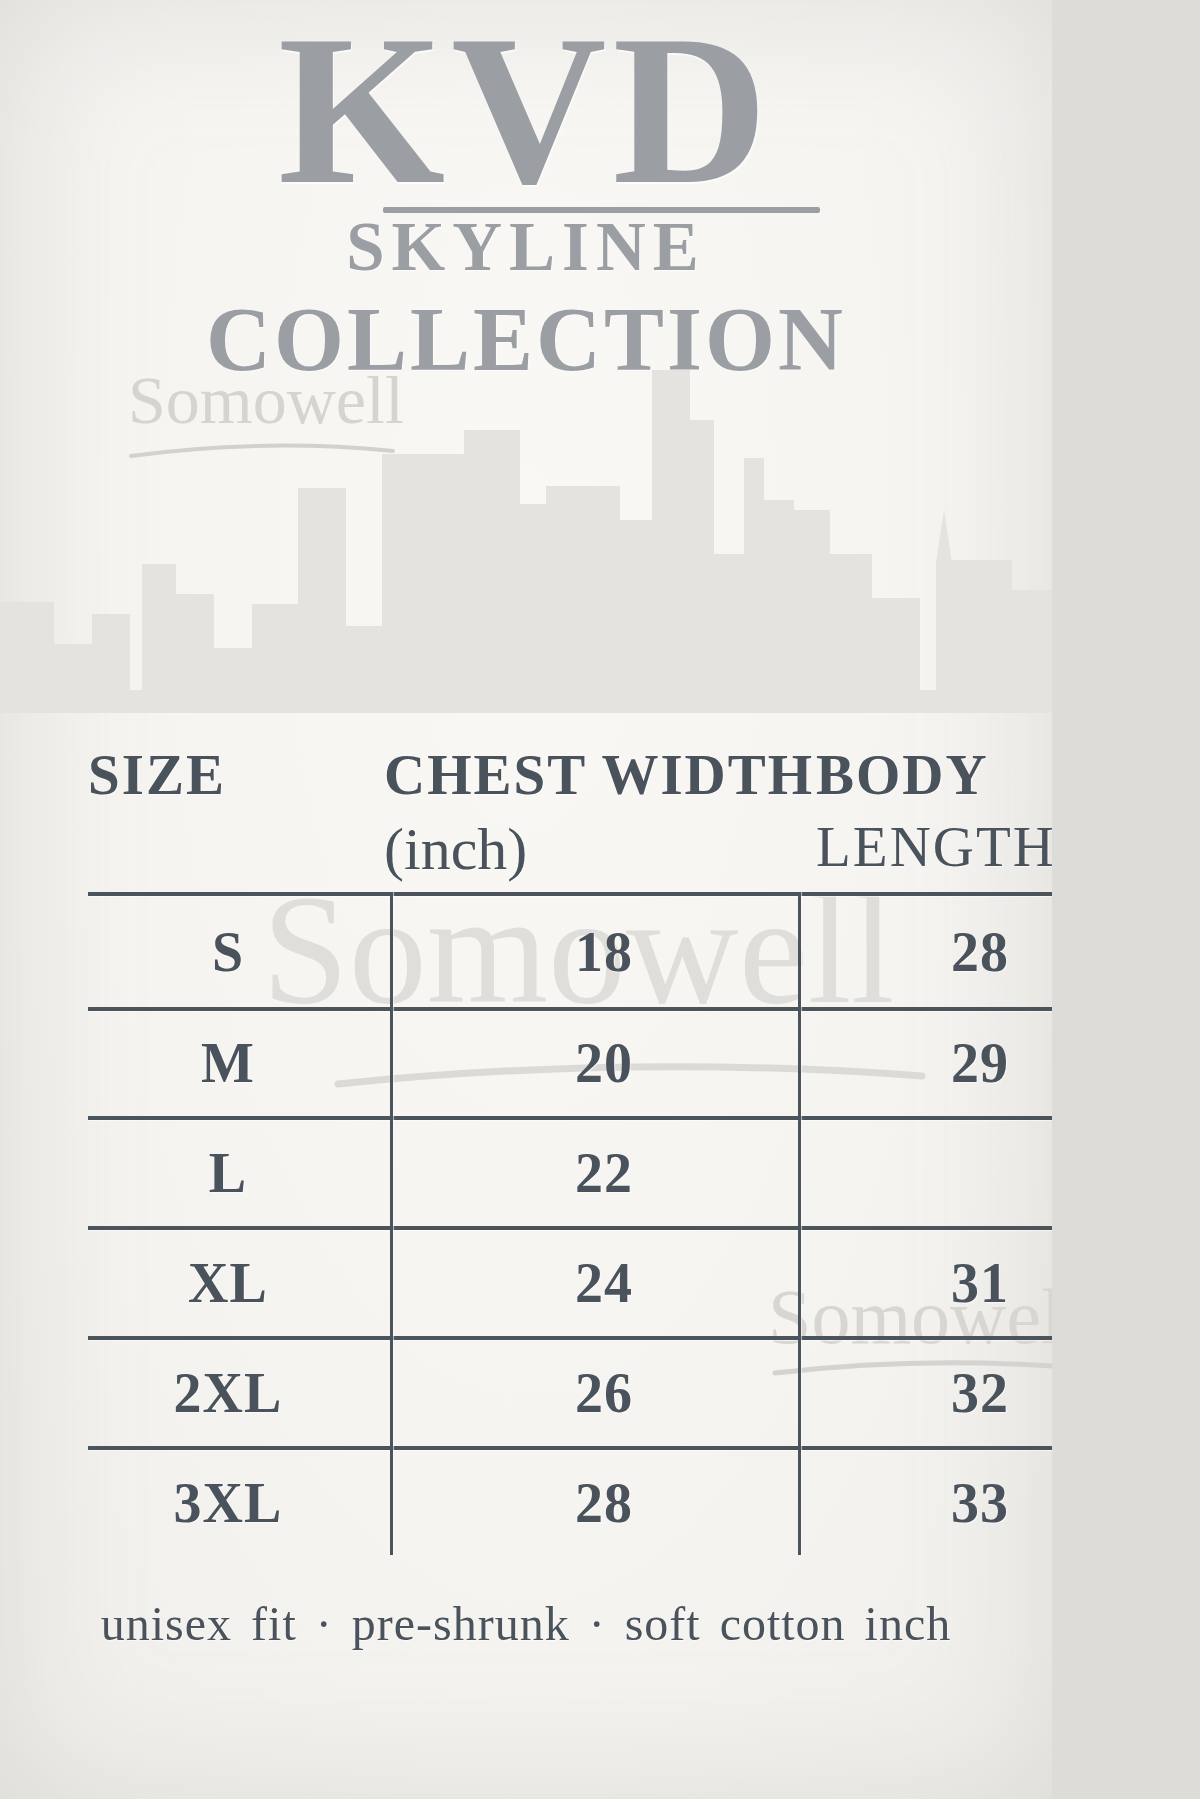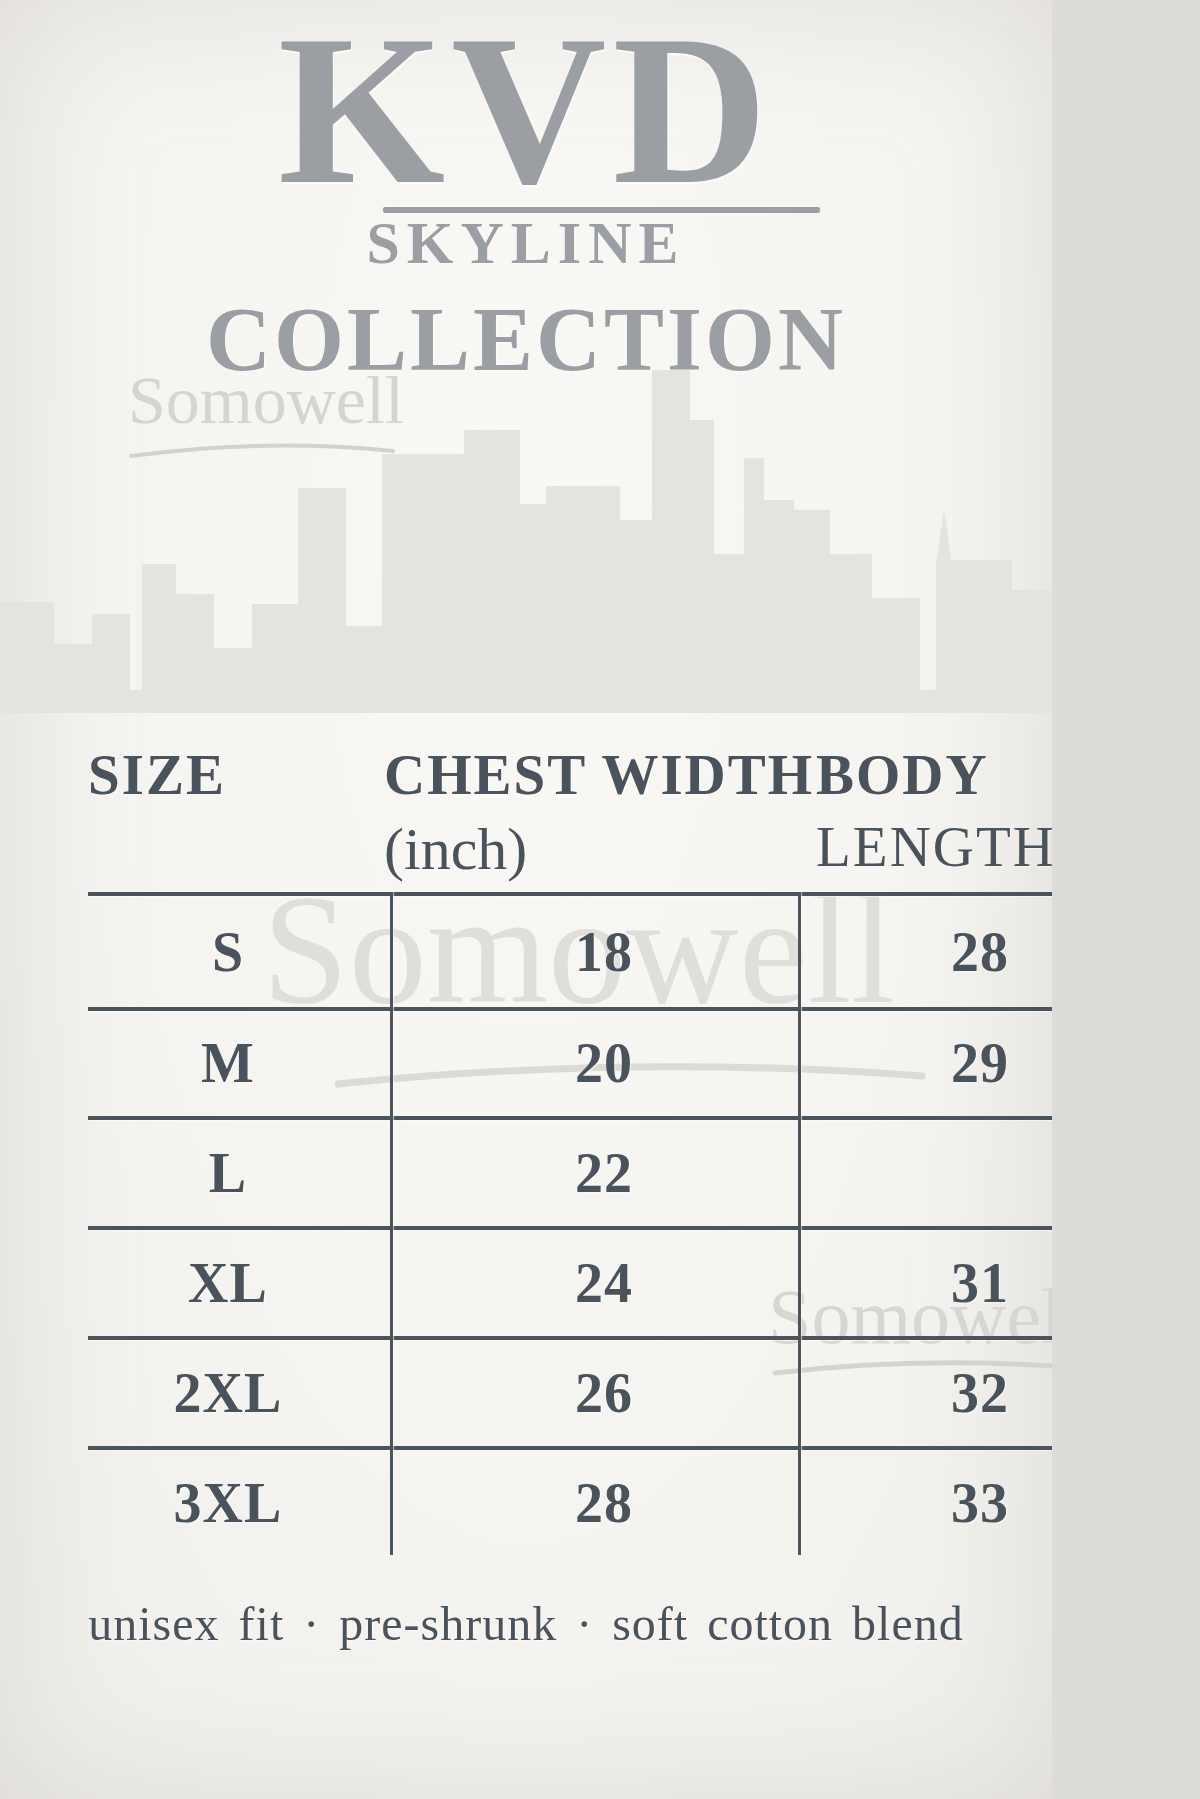--- a/index.html
+++ b/index.html
@@ -13,21 +13,21 @@
   
   .logo-main{
     left:0;right:0;top:8px;text-align:center;
     font-size:215px;line-height:0.95;font-weight:bold;
     color:#9b9fa4;letter-spacing:6px;
     text-shadow:1px 2px 1px rgba(255,255,255,0.7);
   }
   .logo-rule{left:383px;top:207px;width:437px;height:6px;background:#9b9fa4;border-radius:2px;}
   .logo-sub1{
     left:0;right:0;top:213px;text-align:center;
-    font-size:60px;font-weight:bold;color:#9b9fa4;letter-spacing:7px;line-height:1.0;
+    font-size:69px;font-weight:bold;color:#9b9fa4;letter-spacing:7px;line-height:1.0;
     text-shadow:1px 1px 1px rgba(255,255,255,0.7);
   }
   .logo-sub2{
     left:0;right:0;top:295px;text-align:center;
     font-size:90px;font-weight:bold;color:#9b9fa4;letter-spacing:3px;line-height:1.0;
     text-shadow:1px 1px 1px rgba(255,255,255,0.7);
   }
   
   .skyline{left:0;top:358px;width:1200px;height:360px;}
   .skyline path{fill:#e4e3e0;}
@@ -145,15 +145,15 @@
     <span class="cell c1 ink">2XL</span>
     <span class="cell c2 ink">26</span>
     <span class="cell c3 ink">32</span>
   </div>
   <div class="abs trow r5">
     <span class="cell c1 ink">3XL</span>
     <span class="cell c2 ink">28</span>
     <span class="cell c3 ink">33</span>
   </div>
 
-  <div class="abs footer-note ink">unisex fit · pre-shrunk · soft cotton blend</div>
+  <div class="abs footer-note ink">unisex fit · pre-shrunk · soft cotton inch</div>
 
 </div>
 
 </body></html>

